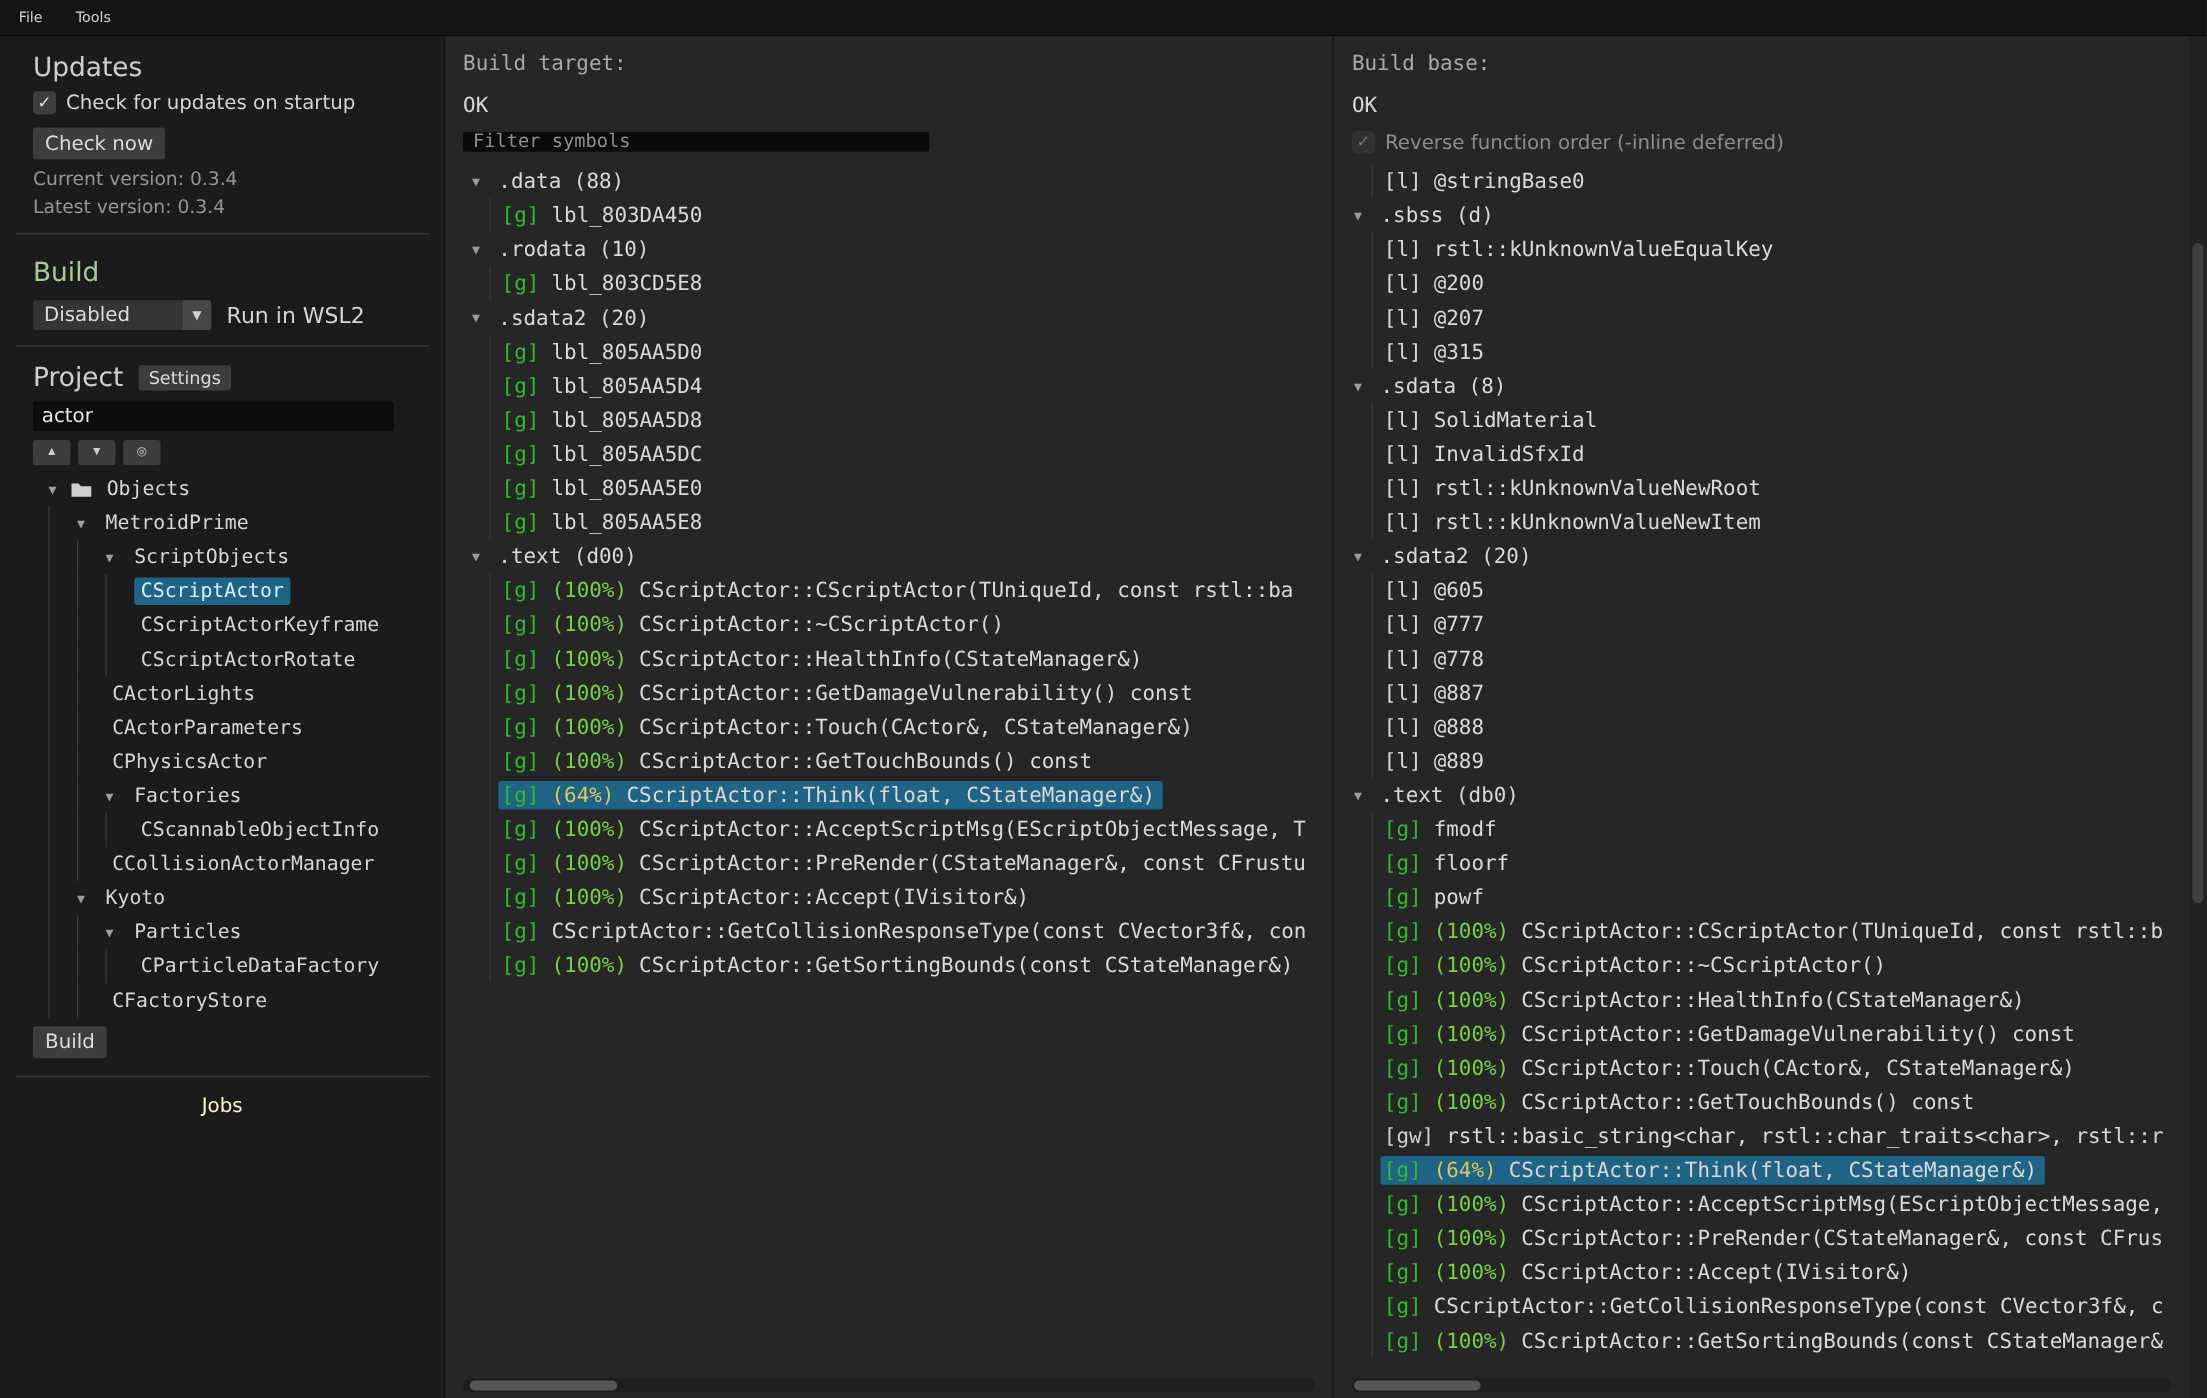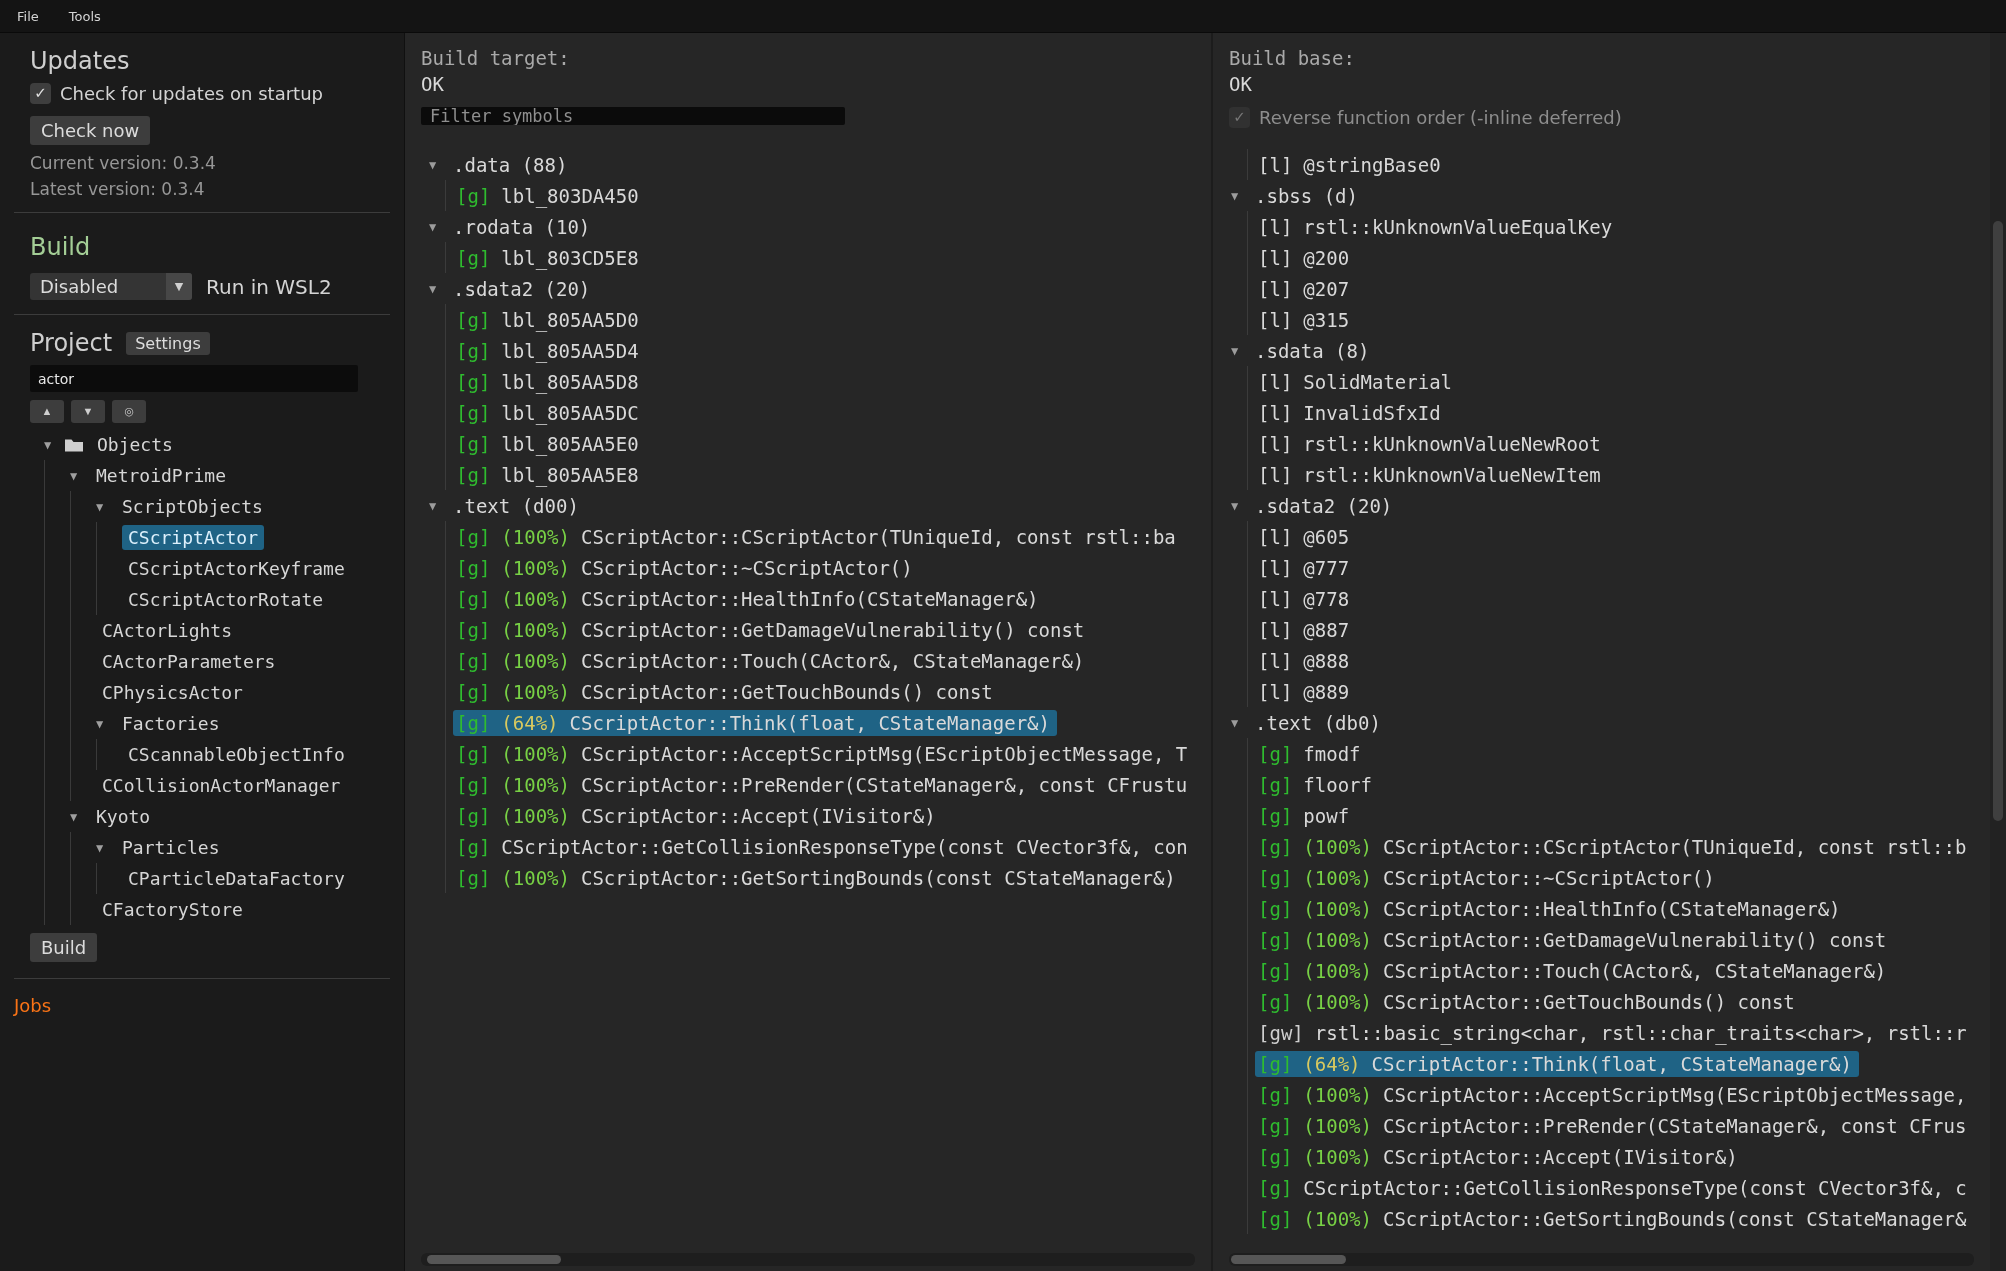--- a/index.html
+++ b/index.html
@@ -38,41 +38,41 @@
   .dimrow{color:#8d8d8d;}
   .btn{background:#3d3d3d;color:#dcdcdc;border:none;border-radius:3px;font-size:18px;padding:4px 11px;margin:8px 0 6px;font-family:inherit;display:inline-block;cursor:default;}
   .dim{color:#979797;font-size:17px;line-height:1.5;}
   .divider{height:1px;background:#3c3c3c;margin:10px 14px;}
   .row-line{display:flex;align-items:center;gap:14px;}
   .row-line .h{margin:0;}
   .btn.small{padding:2px 9px;font-size:16px;margin:0;}
   .dropdown{width:152px;height:27px;background:#343434;border-radius:3px;display:flex;align-items:center;justify-content:space-between;padding-left:10px;font-size:18px;color:#dcdcdc;margin:4px 0;}
   .dd-arrow{width:26px;height:27px;background:#474747;border-radius:0 3px 3px 0;display:flex;align-items:center;justify-content:center;font-size:11px;color:#d0d0d0;}
   .wsl{font-size:20px;color:#d4d4d4;}
-  .search{display:block;width:328px;height:27px;background:#0c0c0c;border:none;border-radius:2px;color:#e8e8e8;font-size:14px;padding:0 8px;margin:8px 0;font-family:inherit;outline:none;box-sizing:border-box;}
+  .search{display:block;width:328px;height:27px;background:#0c0c0c;border:none;border-radius:2px;color:#e8e8e8;font-size:18px;padding:0 8px;margin:8px 0;font-family:inherit;outline:none;box-sizing:border-box;}
   .toolbtns{display:flex;gap:7px;margin-bottom:6px;}
   .tbtn{width:34px;height:23px;background:#3d3d3d;border:none;border-radius:3px;color:#cfcfcf;font-size:11px;display:flex;align-items:center;justify-content:center;padding:0;}
   .tbtn .glyph{font-size:11px;line-height:1;}
 
   
   .tree{font-family:"DejaVu Sans Mono",monospace;font-size:18px;margin-top:4px;}
   .trow{height:31px;display:flex;align-items:center;padding-left:14px;white-space:nowrap;}
   .tguide{width:25px;align-self:stretch;border-left:1px solid #3a3a3a;flex:none;}
   .tarrow{width:20px;flex:none;color:#9f9f9f;font-size:12px;}
   .ticon{flex:none;margin-right:7px;display:flex;align-items:center;}
   .tlabel{padding:2px 6px;border-radius:3px;color:#d6d6d6;}
   .tlabel.selected{background:var(--selection-bg);color:#dcf0fc;}
-  .jobs{font-size:18px;color:#f97316;padding:6px 14px;}
+  .jobs{font-size:18px;color:#fef9c3;padding:6px 14px;text-align:center;}
 
   
   .panel{background:#262626;position:relative;overflow:hidden;}
   .panel.target{width:806px;flex:none;border-right:2px solid #1c1c1c;}
   .panel.base{flex:1;}
   .phead{height:116px;padding:14px 16px 0;box-sizing:border-box;}
-  .ptitle{font-family:"DejaVu Sans Mono",monospace;font-size:19px;color:#a9a9a9;margin-bottom:4px;}
+  .ptitle{font-family:"DejaVu Sans Mono",monospace;font-size:19px;color:#a9a9a9;margin-bottom:16px;}
   .pstatus{font-family:"DejaVu Sans Mono",monospace;font-size:19px;color:var(--status-ok);margin-bottom:12px;}
   .symfilter{width:424px;height:18px;background:#0b0b0b;border:none;border-radius:2px;color:#ef4444;font-family:"DejaVu Sans Mono",monospace;font-size:17px;padding:0 9px;outline:none;box-sizing:border-box;}
   .symfilter::placeholder{color:#8f8f8f;}
   .phead .cbrow{margin-top:6px;font-size:18px;}
 
   .list{font-family:"DejaVu Sans Mono",monospace;font-size:19px;color:#d9d9d9;overflow:hidden;white-space:nowrap;}
   .lrow{height:31px;display:flex;align-items:center;}
   .sarrow{color:#9c9c9c;font-size:12px;width:24px;flex:none;}
   .target .section-row{padding-left:24px;}
   .base .section-row{padding-left:18px;}

